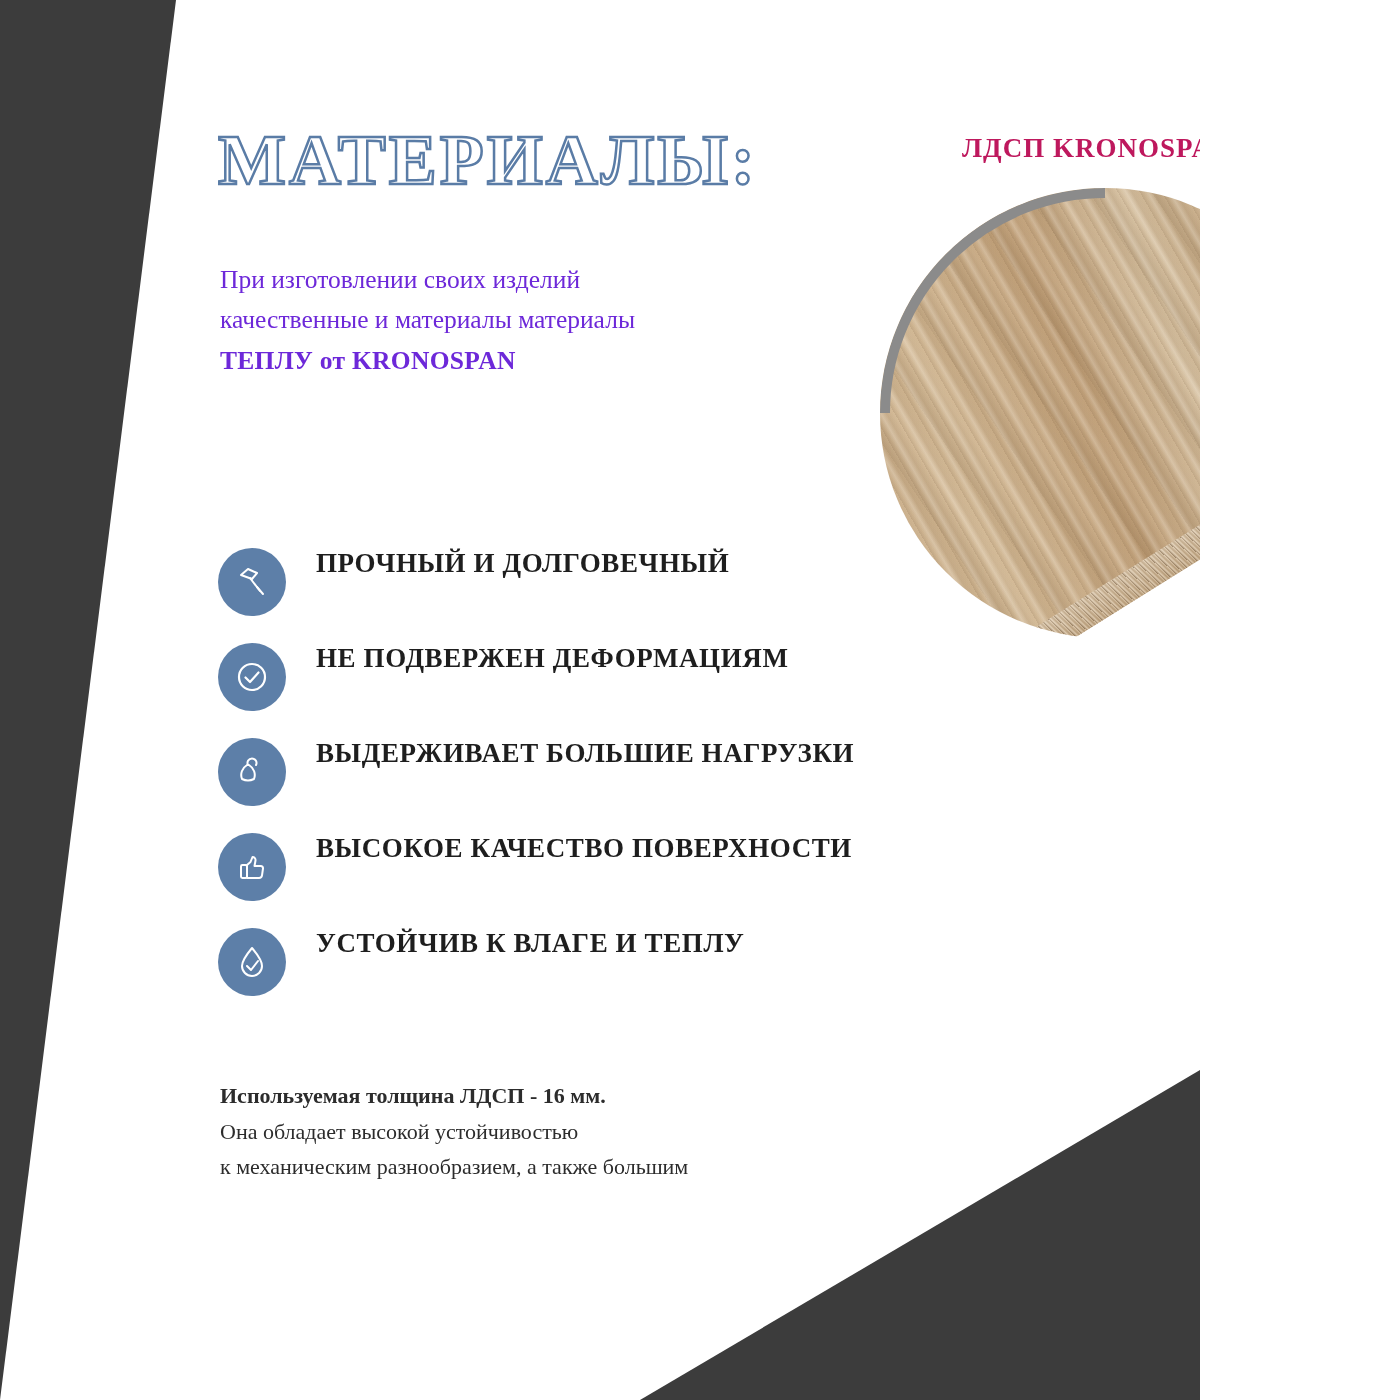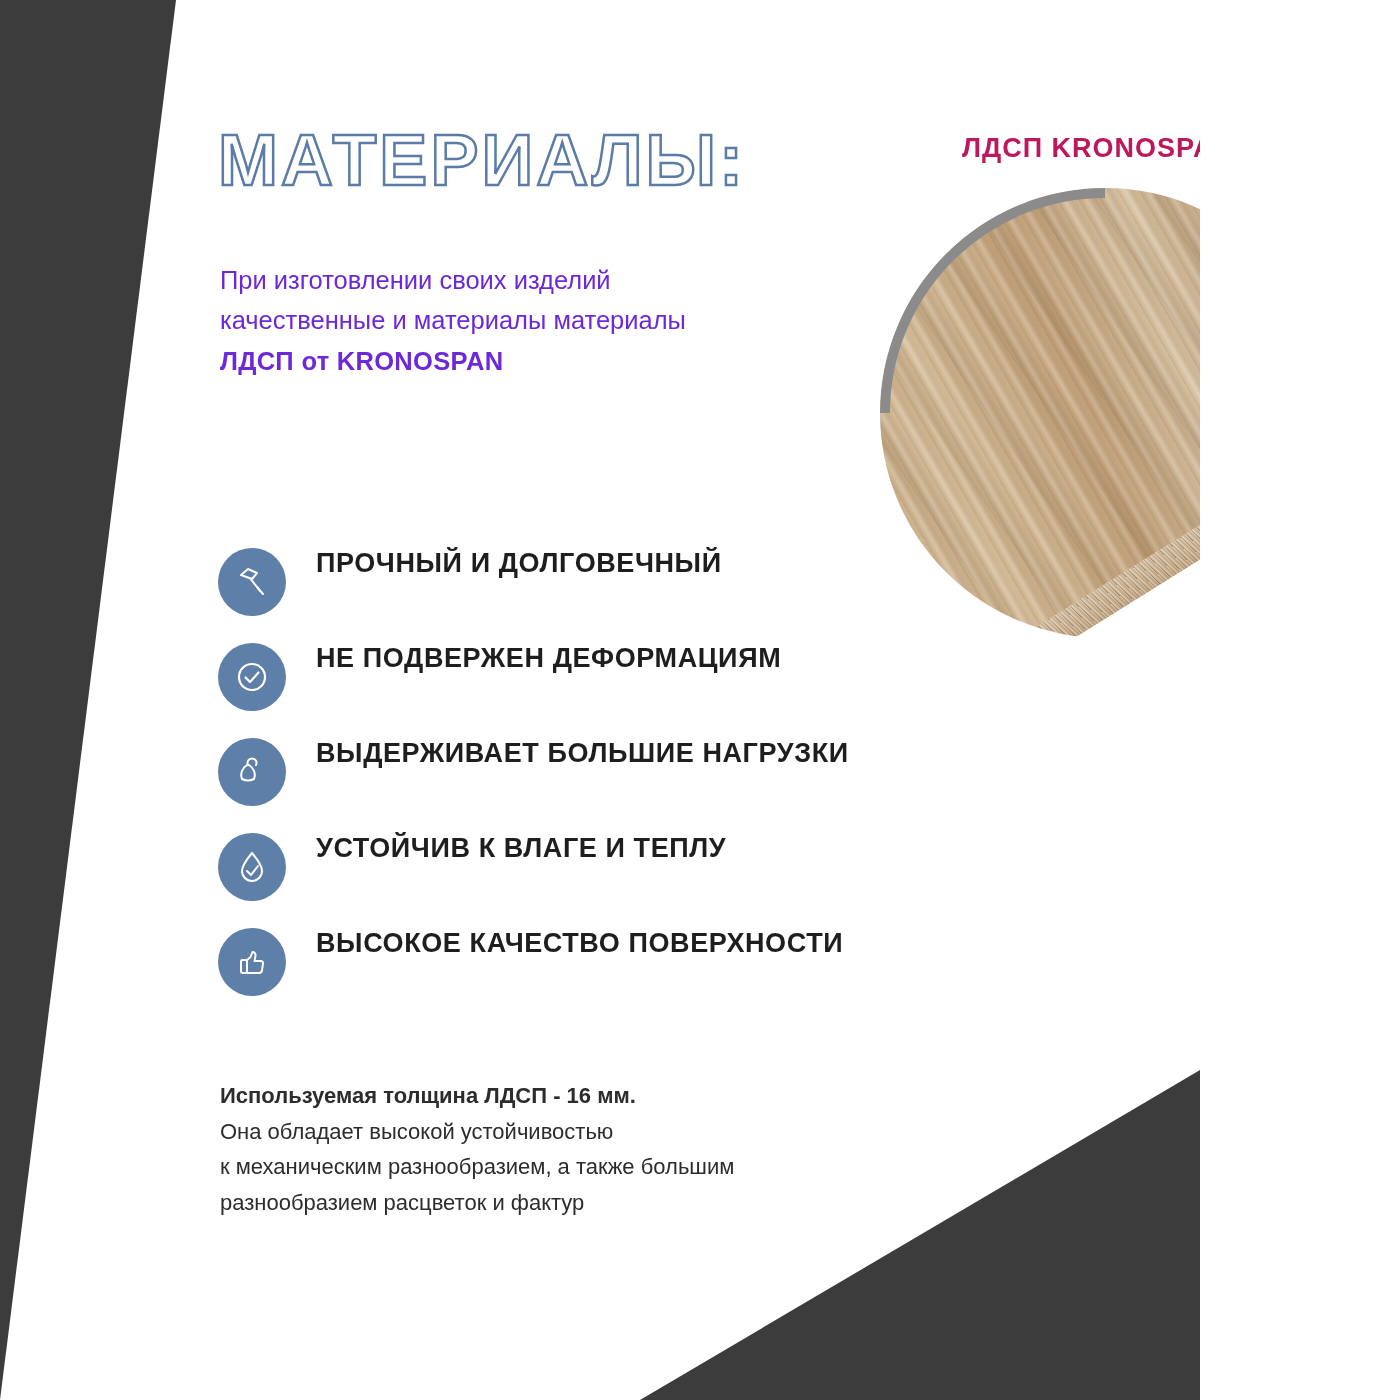--- a/index.html
+++ b/index.html
@@ -6,21 +6,21 @@
     margin: 0;
     padding: 0;
     background: #ffffff;
   }
   .page {
     position: relative;
     width: 1200px;
     height: 1400px;
     background: #ffffff;
     overflow: hidden;
-    font-family: Liberation Sans, sans-serif;
+    font-family: Liberation Serif, serif;
   }
 
   
   .corner-top-left {
     position: absolute;
     top: 0; left: 0;
     width: 230px;
     height: 1400px;
     background: #3c3c3c;
     clip-path: polygon(0 0, 176px 0, 0 1400px);
@@ -188,21 +188,21 @@
 <div class="page">
 
   <div class="corner-top-left"></div>
   <div class="corner-bottom-right"></div>
 
   <div class="headline">МАТЕРИАЛЫ:</div>
 
   <div class="intro">
     <div>При изготовлении своих изделий</div>
     <div>качественные и материалы материалы</div>
-    <div class="strong">ЛДСП от KRONOSPAN</div>
+    <div class="strong">ТЕПЛУ от KRONOSPAN</div>
   </div>
 
   <div class="photo-label">ЛДСП KRONOSPAN</div>
 
   <div class="photo-circle">
     <div class="board">
       <div class="board-face"></div>
       <div class="board-edge"></div>
     </div>
     <div class="gray-arc"></div>
@@ -236,40 +236,39 @@
         <svg width="32" height="34" viewBox="0 0 32 34" fill="none" stroke="#ffffff" stroke-width="2" stroke-linecap="round" stroke-linejoin="round">
           <path d="M12 10 a4.5 4.5 0 1 1 8 0"></path>
           <path d="M11 10 c-5 3 -7 9 -5 14 a13 13 0 0 0 12 0 c2 -5 0 -11 -5 -14 z"></path>
         </svg>
       </div>
       <div class="feature-text">ВЫДЕРЖИВАЕТ БОЛЬШИЕ НАГРУЗКИ</div>
     </div>
 
     <div class="feature-row">
       <div class="feature-icon">
+        <svg width="34" height="34" viewBox="0 0 34 34" fill="none" stroke="#ffffff" stroke-width="2" stroke-linecap="round" stroke-linejoin="round">
+          <path d="M12 15 L12 28 L24 28 a3 3 0 0 0 3 -2.6 L28 18.5 a2.2 2.2 0 0 0 -2.2 -2.5 L19.5 16 L20.5 10.5 a3 3 0 0 0 -3 -3.5 L15.5 12 z"></path>
+          <rect x="6" y="15" width="6" height="13" rx="1.4"></rect>
+        </svg>
+      </div>
+      <div class="feature-text">ВЫСОКОЕ КАЧЕСТВО ПОВЕРХНОСТИ</div>
+    </div>
+
+    <div class="feature-row">
+      <div class="feature-icon">
         <svg width="32" height="36" viewBox="0 0 32 36" fill="none" stroke="#ffffff" stroke-width="2" stroke-linecap="round" stroke-linejoin="round">
           <path d="M16 4 C16 4 6 16 6 22 a10 10 0 0 0 20 0 C26 16 16 4 16 4 z"></path>
           <path d="M11 22 L15 26 L22 17"></path>
         </svg>
       </div>
       <div class="feature-text">УСТОЙЧИВ К ВЛАГЕ И ТЕПЛУ</div>
-    </div>
-
-    <div class="feature-row">
-      <div class="feature-icon">
-        <svg width="34" height="34" viewBox="0 0 34 34" fill="none" stroke="#ffffff" stroke-width="2" stroke-linecap="round" stroke-linejoin="round">
-          <path d="M12 15 L12 28 L24 28 a3 3 0 0 0 3 -2.6 L28 18.5 a2.2 2.2 0 0 0 -2.2 -2.5 L19.5 16 L20.5 10.5 a3 3 0 0 0 -3 -3.5 L15.5 12 z"></path>
-          <rect x="6" y="15" width="6" height="13" rx="1.4"></rect>
-        </svg>
-      </div>
-      <div class="feature-text">ВЫСОКОЕ КАЧЕСТВО ПОВЕРХНОСТИ</div>
     </div>
 
   </div>
 
   <div class="bottom-block">
     <div class="strong">Используемая толщина ЛДСП - 16 мм.</div>
     <div>Она обладает высокой устойчивостью</div>
     <div>к механическим разнообразием, а также большим</div>
-    <div>разнообразием расцветок и фактур</div>
   </div>
 
 </div>
 
 </body></html>

